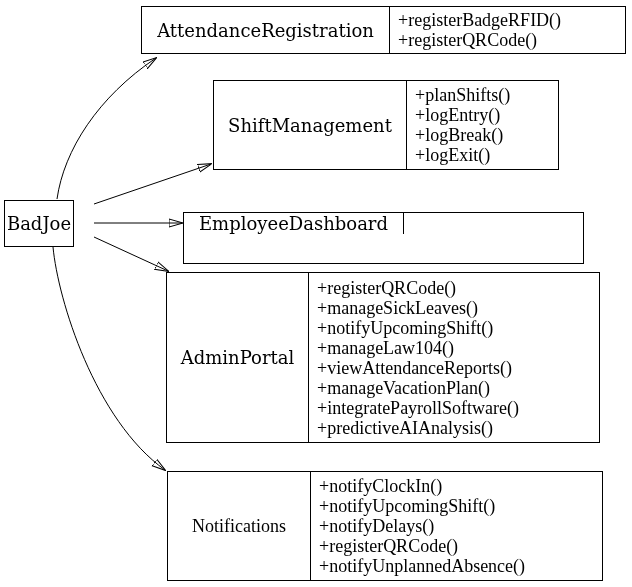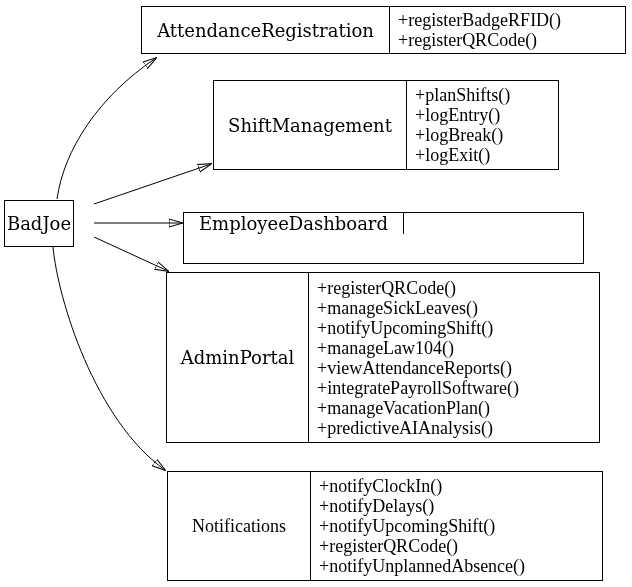--- a/index.html
+++ b/index.html
@@ -94,32 +94,32 @@
   <div class="node cls" style="left:166px;top:272px;width:434px;height:171px;">
     <div class="name-cell" style="width:142px;text-align:right;">
       <span>AdminPortal</span>
     </div>
     <div class="methods-cell">
       <div class="m">+registerQRCode()</div>
       <div class="m">+manageSickLeaves()</div>
       <div class="m">+notifyUpcomingShift()</div>
       <div class="m">+manageLaw104()</div>
       <div class="m">+viewAttendanceReports()</div>
+      <div class="m">+manageVacationPlan()</div>
       <div class="m">+integratePayrollSoftware()</div>
-      <div class="m">+manageVacationPlan()</div>
       <div class="m">+predictiveAIAnalysis()</div>
     </div>
   </div>
 
   <div class="node cls" style="left:167px;top:471px;width:436px;height:110px;">
     <div class="name-cell" style="width:143px;font-family:Liberation Serif, serif;">
       <span>Notifications</span>
     </div>
     <div class="methods-cell">
       <div class="m">+notifyClockIn()</div>
+      <div class="m">+notifyUpcomingShift()</div>
       <div class="m">+notifyDelays()</div>
-      <div class="m">+notifyUpcomingShift()</div>
       <div class="m">+registerQRCode()</div>
       <div class="m">+notifyUnplannedAbsence()</div>
     </div>
   </div>
 
 </div>
 
 </body></html>

